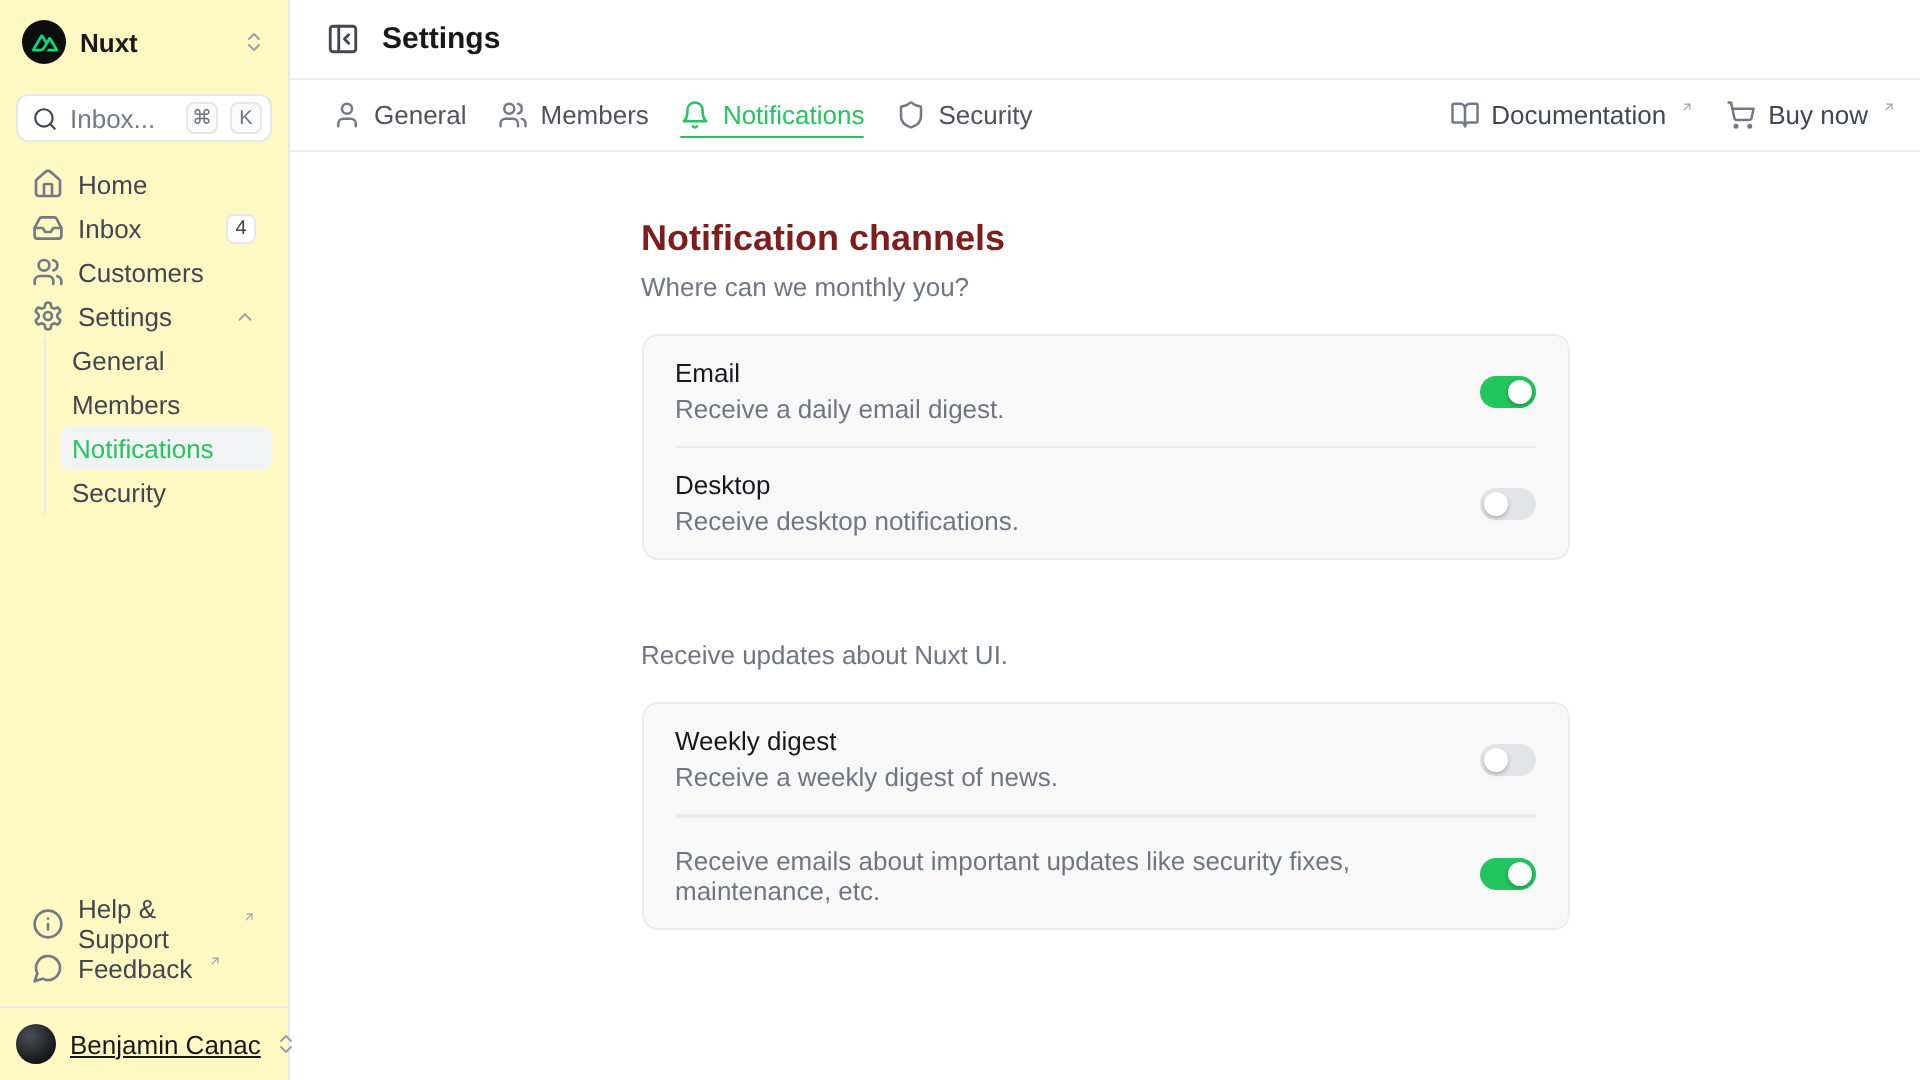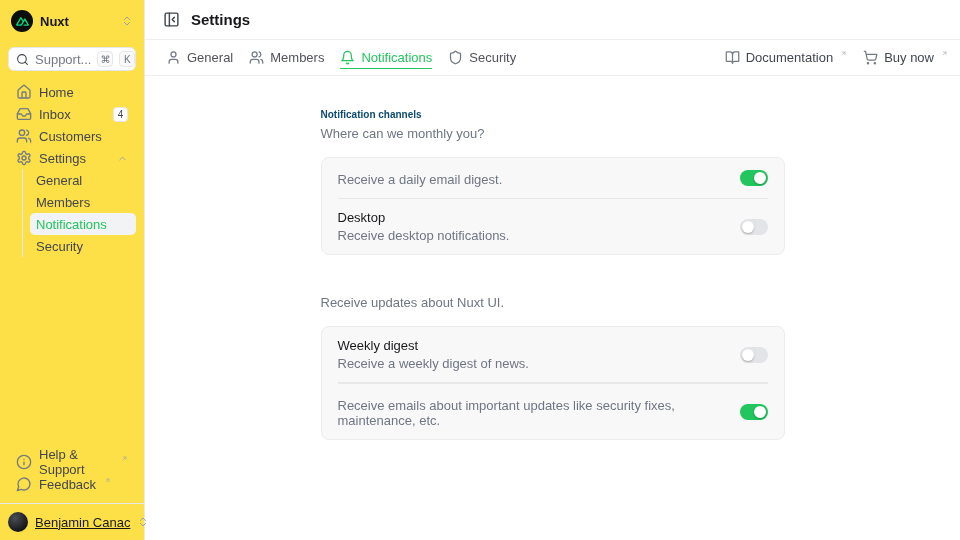--- a/index.html
+++ b/index.html
@@ -5,21 +5,21 @@
   * { box-sizing: border-box; margin: 0; padding: 0; }
   html,body { width:960px; height:540px; overflow:hidden; }
   body {
     font-family:"Liberation Sans", sans-serif;
     font-size:13px; color:#18181b; background:#fff;
     --accent:#22c55e; --logo-green:#00DC82;
   }
   .app { display:flex; width:960px; height:540px; }
 
   
-  .sidebar { width:145px; min-width:145px; border-right:1px solid #e7e8ea; display:flex; flex-direction:column; background:#fde047; }
+  .sidebar { width:145px; min-width:145px; border-right:1px solid #e7e8ea; display:flex; flex-direction:column; background:#fef9c3; }
   .sb-main { flex:1; display:flex; flex-direction:column; padding:8px; min-height:0; }
   .ws-row { display:flex; align-items:center; gap:7px; height:26px; padding:0 3px; border-radius:6px; cursor:pointer; }
   .logo-circle { width:22px; height:22px; border-radius:50%; background:#0c0d0d; display:flex; align-items:center; justify-content:center; flex:none; }
   .ws-name { font-weight:600; flex:1; }
   .muted-ic { color:#9aa1ac; display:flex; }
   .search { margin-top:13px; height:24px; border:1px solid #e5e7eb; border-radius:6px; display:flex; align-items:center; gap:6px; padding:0 4px 0 7px; cursor:text; background:#fff; }
   .search .s-ic { color:#3f4652; display:flex; }
   .search-ph { flex:1; color:#737a85; }
   .kbd { height:16px; min-width:16px; padding:0 2px; display:inline-flex; align-items:center; justify-content:center; border:1px solid #e5e7eb; border-radius:4px; font-size:10px; color:#6b7280; background:#fafafa; }
   .nav { margin-top:10px; display:flex; flex-direction:column; }
@@ -46,21 +46,21 @@
   .tab .t-ic { color:#737a85; display:flex; }
   .tab.active, .tab.active .t-ic { color:var(--accent); }
   .tab.active::after { content:""; position:absolute; left:0; right:0; bottom:6px; height:1.5px; background:var(--accent); border-radius:1px; }
   .tab-spacer { flex:1; }
   .hlink { display:flex; align-items:center; gap:6px; color:#414651; cursor:pointer; white-space:nowrap; }
   .hlink .h-ic { color:#737a85; display:flex; }
 
   .content { flex:1; overflow:auto; padding:33px 0 28px; }
   .col { width:464px; margin:0 auto; }
   .section + .section { margin-top:40px; }
-  .sec-title { font-size:10px; font-weight:700; color:#0c4a6e; }
+  .sec-title { font-size:18px; font-weight:700; color:#7f1d1d; }
   .sec-desc { margin-top:6px; color:#6f7683; }
   .card { margin-top:16px; background:#f8f8f9; border:1px solid #ececee; border-radius:8px; }
   .row { display:flex; align-items:center; padding:11px 16px; gap:16px; }
   .divider { height:1px; background:#e8e8ea; margin:0 16px; }
   .row-text { flex:1; }
   .row-label { font-weight:500; color:#18181b; }
   .row-desc { margin-top:3px; color:#6f7683; }
   .toggle { width:28px; height:16px; border-radius:999px; background:#e2e4e8; border:none; position:relative; cursor:pointer; padding:0; flex:none; }
   .toggle .knob { position:absolute; top:2px; left:2px; width:12px; height:12px; background:#fff; border-radius:50%; box-shadow:0 1px 2px rgba(0,0,0,.25); }
   .toggle.on { background:var(--accent); }
@@ -90,21 +90,21 @@
         </span>
       </div>
 
       <div class="search">
         <span class="s-ic">
           <svg class="ic" width="13" height="13" viewBox="0 0 24 24">
               <circle cx="11" cy="11" r="8"></circle>
               <path d="m21 21-4.3-4.3"></path>
             </svg>
         </span>
-        <span class="search-ph">Support...</span>
+        <span class="search-ph">Inbox...</span>
         <span class="kbd">⌘</span>
         <span class="kbd">K</span>
       </div>
 
       <nav class="nav">
         <a class="nav-item">
           <span class="n-ic">
             <svg class="ic" width="16" height="16" viewBox="0 0 24 24">
                 <path d="M15 21v-8a1 1 0 0 0-1-1h-4a1 1 0 0 0-1 1v8"></path>
                 <path d="M3 10a2 2 0 0 1 .7-1.5l7-6a2 2 0 0 1 2.6 0l7 6A2 2 0 0 1 21 10v9a2 2 0 0 1-2 2H5a2 2 0 0 1-2-2z"></path>
@@ -291,20 +291,21 @@
 
     <div class="content">
       <div class="col">
 
         <section class="section">
           <h2 class="sec-title">Notification channels</h2>
           <p class="sec-desc">Where can we monthly you?</p>
           <div class="card">
             <div class="row">
               <div class="row-text">
+                <div class="row-label">Email</div>
                 <div class="row-desc">Receive a daily email digest.</div>
               </div>
               <button class="toggle on">
                   <span class="knob"></span>
                 </button>
             </div>
             <div class="divider"></div>
             <div class="row">
               <div class="row-text">
                 <div class="row-label">Desktop</div>

